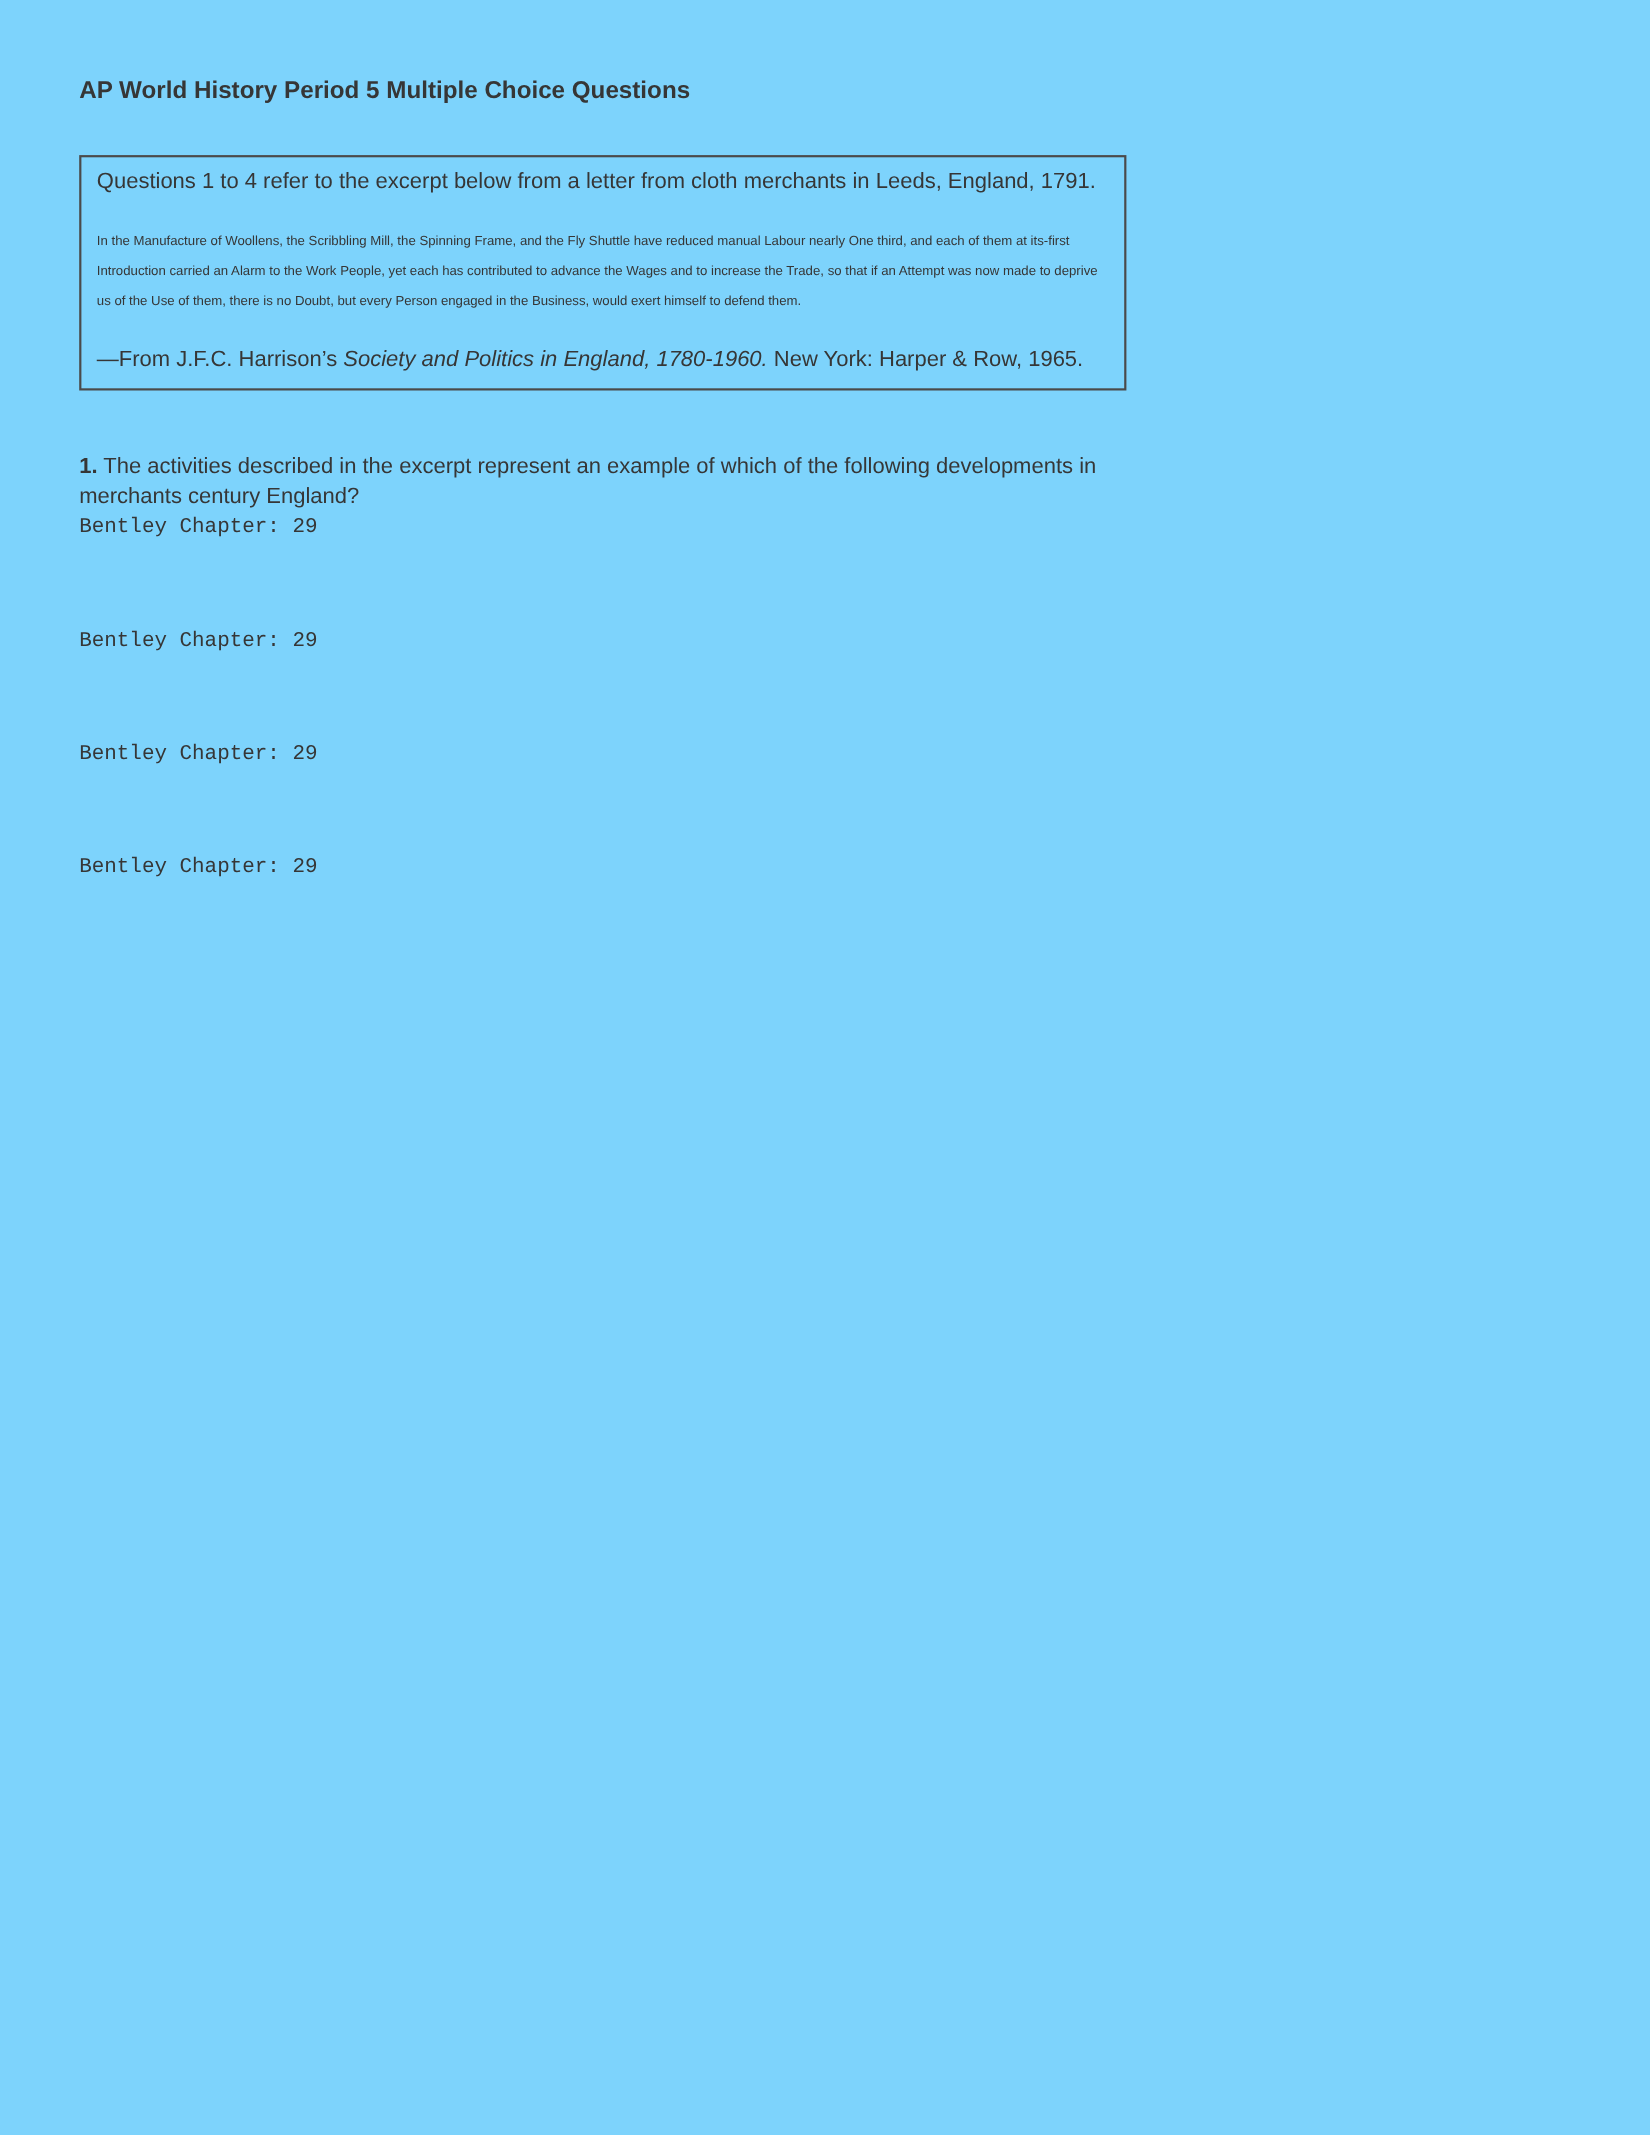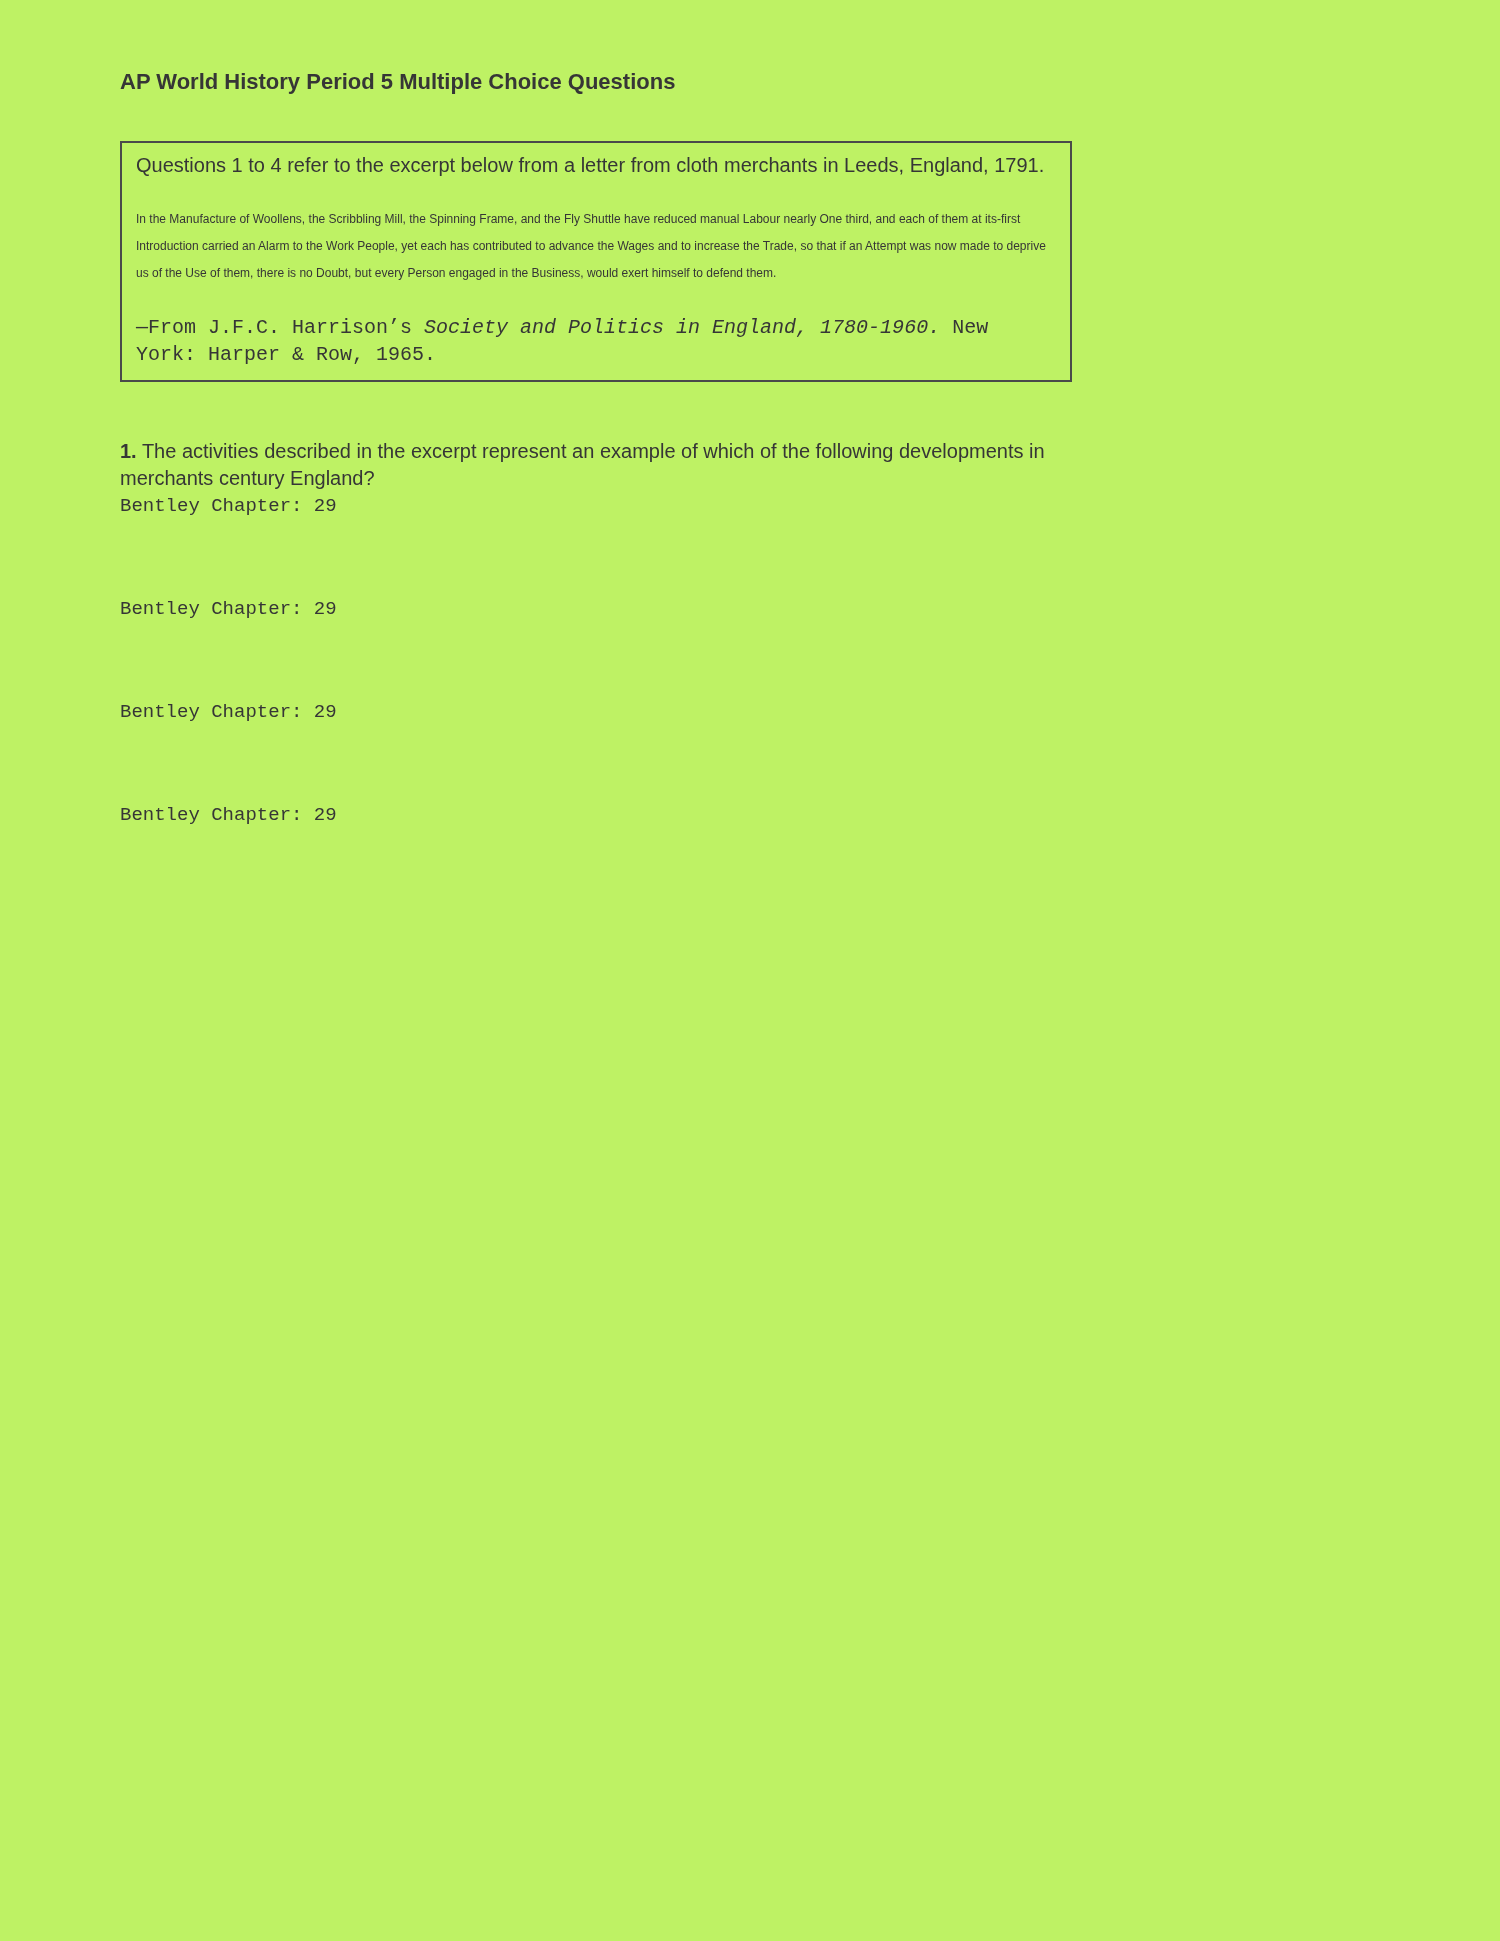--- a/index.html
+++ b/index.html
@@ -4,23 +4,23 @@
 <style>
   html, body {
     margin: 0;
     padding: 0;
     background: #ffffff;
   }
   .page {
     position: relative;
     width: 1500px;
     height: 1941px;
-    background: #bef264;
+    background: #7dd3fc;
     box-sizing: border-box;
-    padding: 68px 0 0 120px;
+    padding: 68px 0 0 72px;
     font-family: "Liberation Sans", sans-serif;
     color: #363636;
   }
   .doc-title {
     font-size: 22px;
     font-weight: bold;
     margin: 0;
     line-height: 27px;
   }
   .excerpt-box {
@@ -38,21 +38,20 @@
   }
   .excerpt-body {
     font-size: 12px;
     line-height: 27px;
     margin: 27px 0 0 0;
   }
   .excerpt-citation {
     font-size: 20px;
     line-height: 27px;
     margin: 27px 0 0 0;
-    font-family: Liberation Mono, monospace;
   }
   .italic {
     font-style: italic;
   }
   .questions {
     margin-top: 56px;
     width: 952px;
   }
   .question {
     margin-bottom: 76px;

